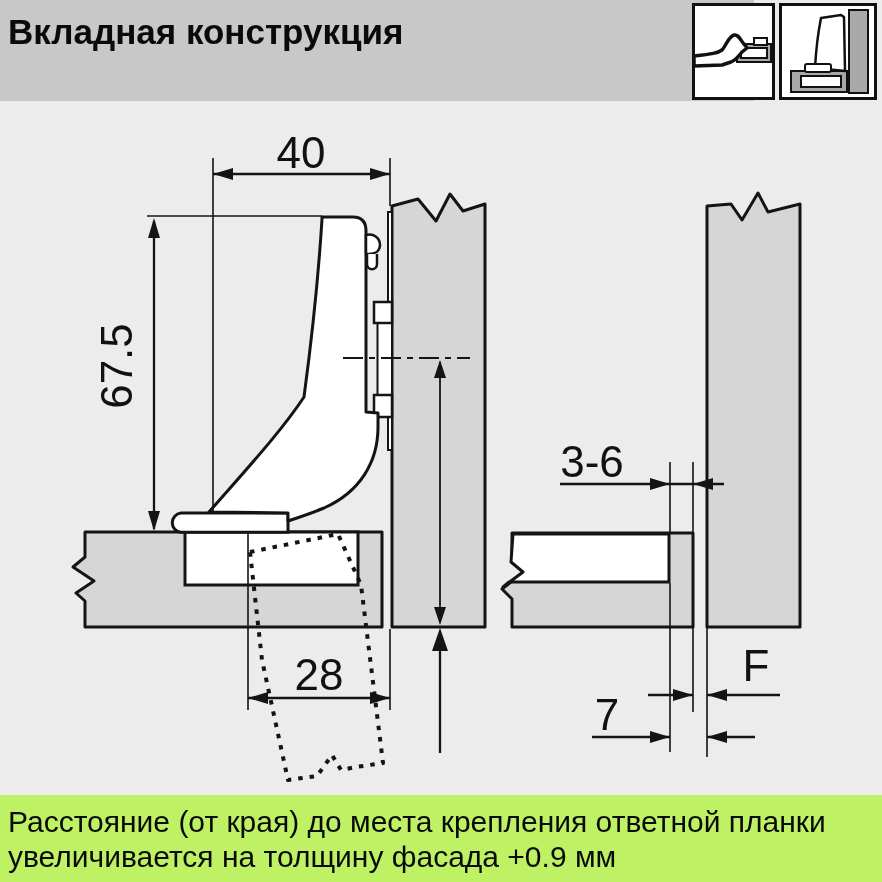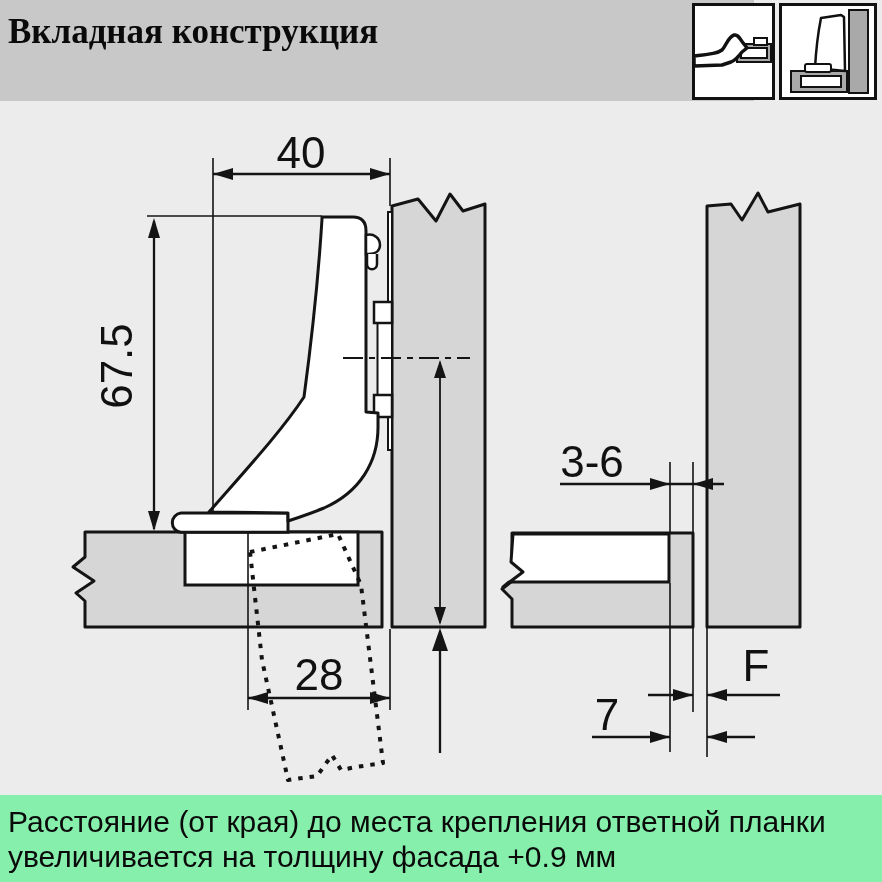--- a/index.html
+++ b/index.html
@@ -1,23 +1,23 @@
 <!DOCTYPE html>
 <html><head>
 <meta charset="utf-8">
 <style>
   html,body{margin:0;padding:0;background:#fff;}
   .page{position:relative;width:882px;height:882px;overflow:hidden;
         font-family:"Liberation Sans",sans-serif;background:#ececec;}
-  .hdr{position:absolute;left:0;top:0;width:754px;height:101px;background:#c8c8c8;font-family:Liberation Serif, serif;}
+  .hdr{position:absolute;left:0;top:0;width:754px;height:101px;background:#c8c8c8;}
   .hdr h1{margin:0;padding:12px 0 0 8px;font-size:35px;font-weight:bold;color:#0a0a0a;letter-spacing:0;}
   .icon-box{position:absolute;top:3px;background:#fff;}
   .icon-box svg{display:block;}
   .drawing{position:absolute;left:0;top:101px;}
-  .ftr{position:absolute;left:0;top:795px;width:882px;height:87px;background:#86efac;}
+  .ftr{position:absolute;left:0;top:795px;width:882px;height:87px;background:#bef264;}
   .ftr p{margin:0;padding-left:8px;font-size:30px;line-height:35px;color:#0a0a0a;}
   .ftr p:first-child{padding-top:9px;}
   svg text{fill:#111;font-family:"Liberation Sans",sans-serif;font-size:44px;}
 </style>
 </head>
 <body>
 
 <div class="page">
 
   <div class="hdr">

